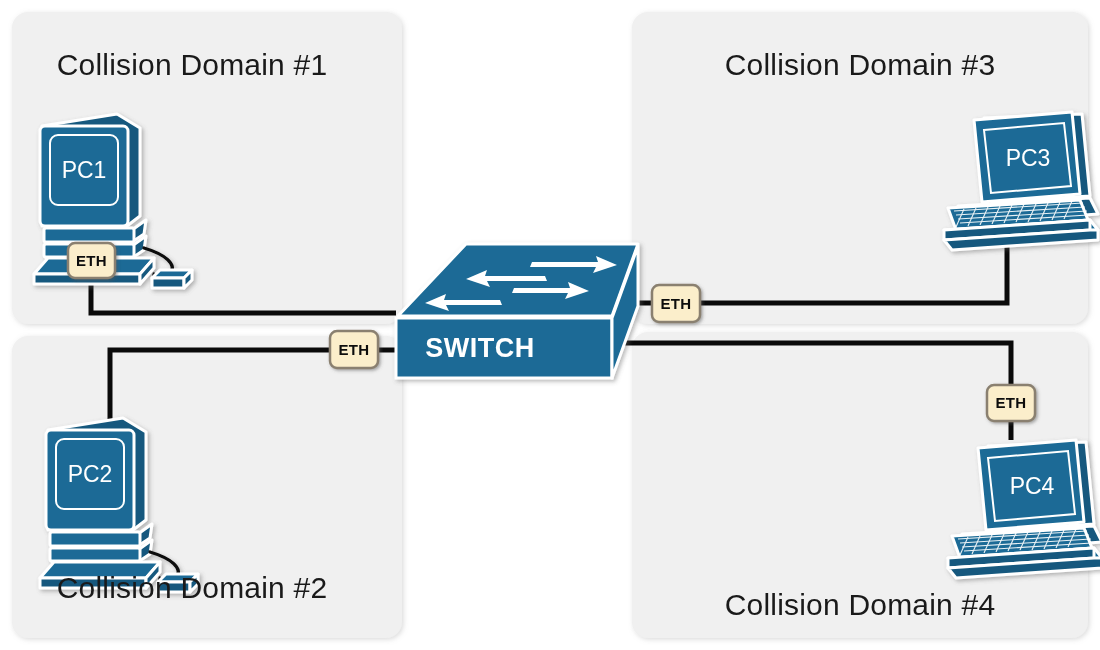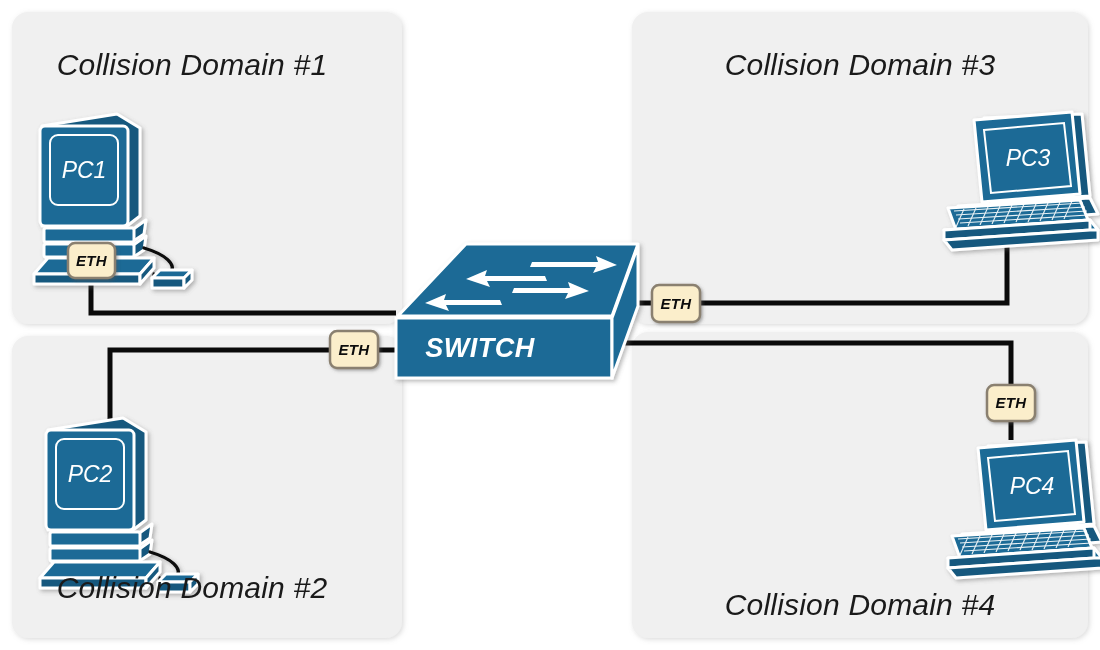--- a/index.html
+++ b/index.html
@@ -9,21 +9,20 @@
   }
   body {
     font-family: "Liberation Sans", sans-serif;
   }
   #canvas {
     position: relative;
     width: 1100px;
     height: 650px;
     background: #ffffff;
     overflow: hidden;
-    font-style: italic;
   }
   #diagram-svg {
     position: absolute;
     left: 0;
     top: 0;
     width: 1100px;
     height: 650px;
   }
   .domain-label {
     font-family: "Liberation Sans", sans-serif;

